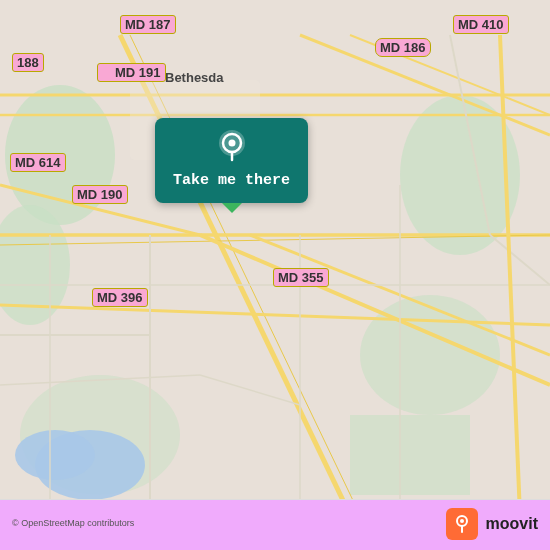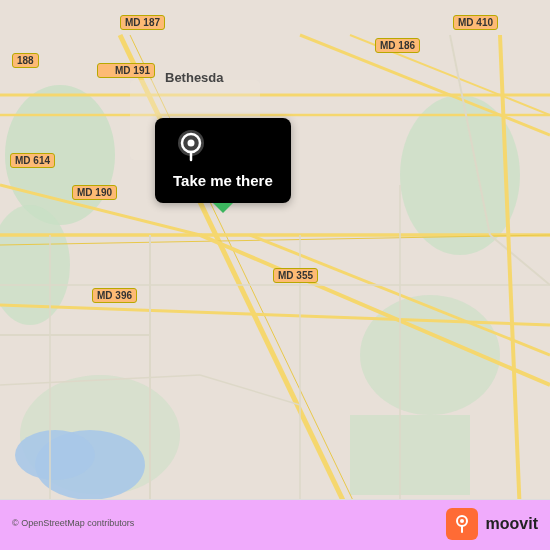--- a/index.html
+++ b/index.html
@@ -71,27 +71,29 @@
       font-size: 14px;
       font-weight: bold;
       color: #222;
     }
 
     
     #popup {
       position: absolute;
       top: 120px;
       left: 155px;
-      background: #000000;
+      background: #0f766e;
       border-radius: 8px;
       padding: 10px 18px 14px 18px;
       display: flex;
       flex-direction: column;
+      align-items: center;
       box-shadow: 0 2px 8px rgba(0,0,0,0.3);
       cursor: pointer;
+      font-family: Liberation Mono, monospace;
     }
 
     #popup::after {
       content: '';
       position: absolute;
       bottom: -10px;
       left: 50%;
       transform: translateX(-50%);
       border-left: 10px solid transparent;
       border-right: 10px solid transparent;
@@ -107,24 +109,24 @@
     #popup-label {
       color: white;
       font-size: 15px;
       font-weight: bold;
       white-space: nowrap;
     }
 
     
     .road-badge {
       position: absolute;
-      background: #fdba74;
+      background: #f9a8d4;
       border: 1.5px solid #b8a800;
       border-radius: 3px;
-      font-size: 10px;
+      font-size: 13px;
       font-weight: bold;
       color: #333;
       padding: 1px 4px;
     }
 
     
     .city-label {
       position: absolute;
       font-size: 13px;
       font-weight: bold;
@@ -186,21 +188,21 @@
 
     <rect x="130" y="45" width="130" height="80" fill="#ede6dc" opacity="0.4" rx="5"></rect>
   </svg>
 
   <div class="city-label" style="top:62px; left:165px;">Bethesda</div>
 
   <div class="road-badge" style="top:15px; left:120px;">MD 187</div>
   <div class="road-badge" style="top:15px; left:453px;">MD 410</div>
   <div class="road-badge" style="top:53px; left:12px;text-align:right;">188</div>
   <div class="road-badge" style="top:63px; left:97px;padding-left:17px;">MD 191</div>
-  <div class="road-badge" style="top:38px; left:375px;">MD 186</div>
+  <div class="road-badge" style="top:38px; left:375px;border-radius:7px;">MD 186</div>
   <div class="road-badge" style="top:153px; left:10px;">MD 614</div>
   <div class="road-badge" style="top:185px; left:72px;text-align:center;">MD 190</div>
   <div class="road-badge" style="top:268px; left:273px;">MD 355</div>
   <div class="road-badge" style="top:288px; left:92px;">MD 396</div>
 
   <div id="popup" style="top:118px; left:155px;">
 
     <svg id="popup-icon" viewBox="0 0 36 36" xmlns="http://www.w3.org/2000/svg">
       <circle cx="18" cy="15" r="13" fill="white" opacity="0.25"></circle>
       <circle cx="18" cy="15" r="9" fill="none" stroke="white" stroke-width="2.5"></circle>

